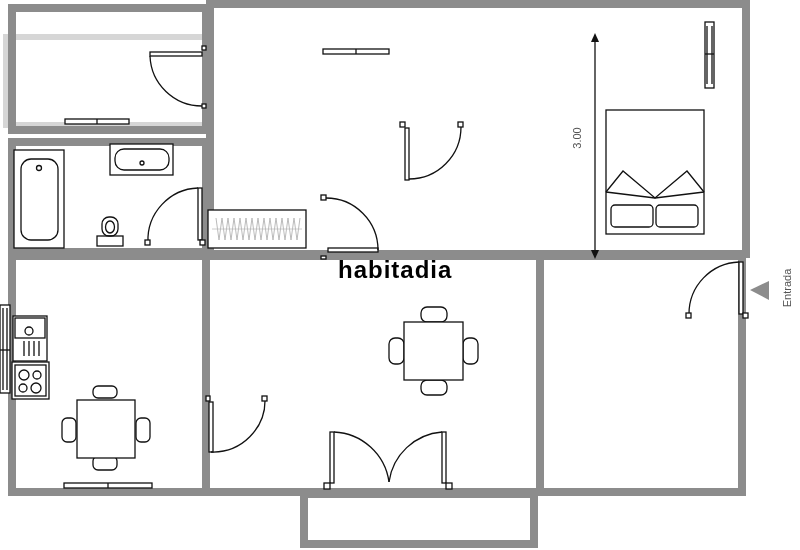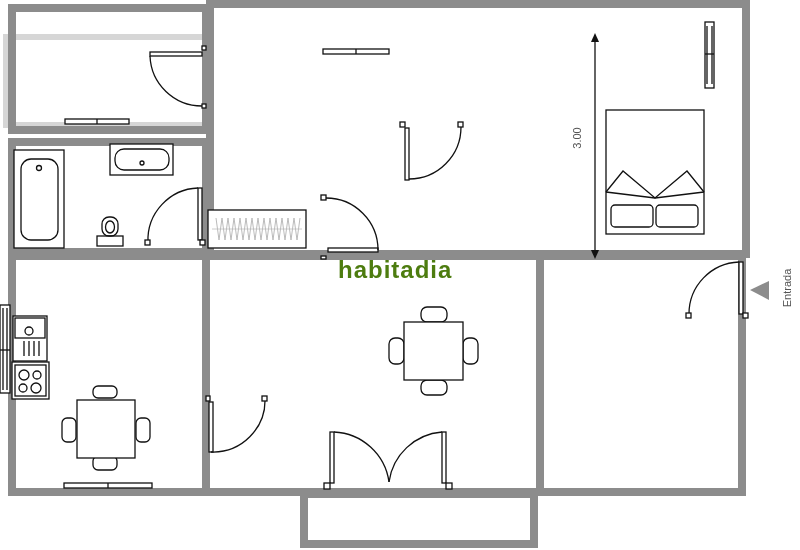--- a/index.html
+++ b/index.html
@@ -4,21 +4,21 @@
 <style>
   html, body { margin: 0; padding: 0; background: #ffffff; }
   body { width: 800px; height: 550px; overflow: hidden; position: relative; font-family: "Liberation Sans", sans-serif; }
   svg { position: absolute; left: 0; top: 0; }
   .wall { fill: none; stroke: #8c8c8c; stroke-width: 8; }
   .line { fill: none; stroke: #111; stroke-width: 1.3; }
   .fill-w { fill: #fff; stroke: #111; stroke-width: 1.3; }
   .lbl { position: absolute; color: #555; font-size: 11px; white-space: nowrap; }
   .dim { left: 566px; top: 132px; transform: rotate(-90deg); transform-origin: center; }
   .ent { left: 768px; top: 282px; transform: rotate(-90deg); transform-origin: center; }
-  .wm { position: absolute; left: 338px; top: 256px; font-size: 24px; color: #4d7c0f; letter-spacing: 1px; font-weight: bold; }
+  .wm { position: absolute; left: 338px; top: 256px; font-size: 24px; color: #000000; letter-spacing: 1px; font-weight: bold; }
 </style>
 </head>
 <body>
 
 <svg width="800" height="550" viewBox="0 0 800 550">
 
   <rect x="6" y="37" width="200" height="88" fill="none" stroke="#d6d6d6" stroke-width="6"></rect>
 
   <g>
     <rect class="wall" x="12" y="8" width="194" height="122"></rect>

